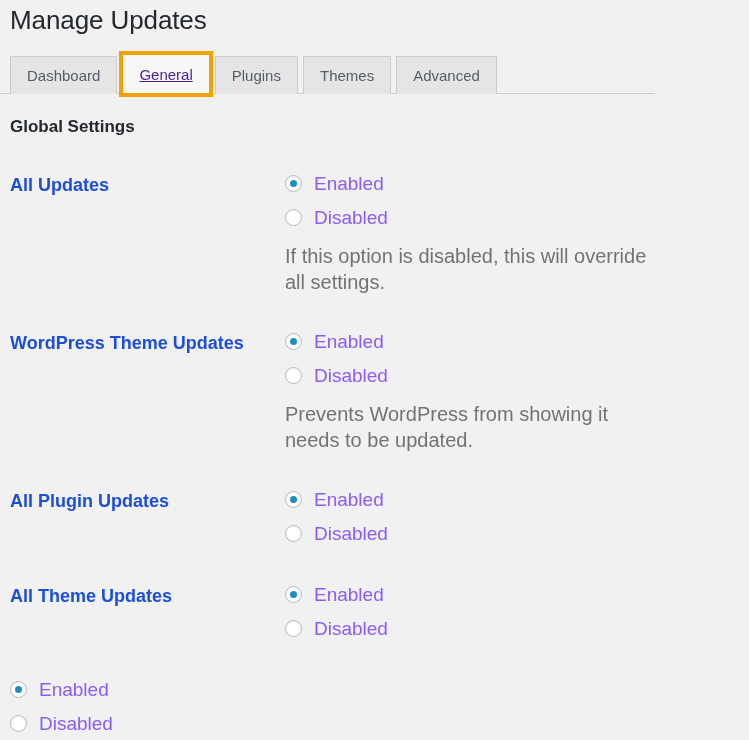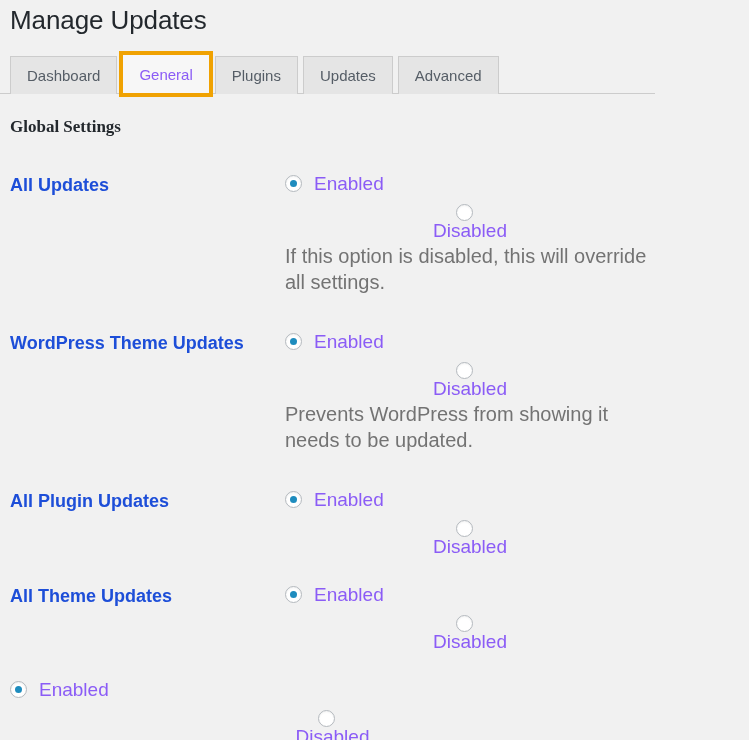--- a/index.html
+++ b/index.html
@@ -73,40 +73,40 @@
     color: #555d66;
     font-size: 15px;
     line-height: 1;
     white-space: nowrap;
     cursor: pointer;
     user-select: none;
     text-align: center;
   }
   .tab.is-active {
     background: #f7f7f7;
-    color: #8b5cf6;
+    color: #4c1d95;
     height: 40px;
     border-color: #ccc;
     z-index: 3;
+    text-decoration: underline;
   }
   .tab.is-focused {
     outline: 4px solid #f0a202;
     outline-offset: -1px;
     box-shadow: 0 0 0 0 transparent;
   }
 
   
   .section-heading {
     font-size: 17px;
     font-weight: bold;
     color: #23282d;
     margin: 0;
     padding: 23px 0 0 0;
     line-height: 1.2;
-    font-family: Liberation Serif, serif;
   }
 
   
   .settings {
     margin-top: 33px;
   }
   .setting-row {
     display: flex;
     align-items: flex-start;
     margin-bottom: 33px;
@@ -130,21 +130,21 @@
   }
 
   .radio-line {
     display: flex;
     align-items: center;
     height: 28px;
     margin-bottom: 6px;
     cursor: pointer;
     user-select: none;
   }
-  .radio-line:last-of-type { margin-bottom: 0; flex-direction: column; }
+  .radio-line:last-of-type { margin-bottom: 0; }
 
   .radio {
     width: 17px;
     height: 17px;
     border-radius: 50%;
     border: 1px solid #b4b9be;
     background: #fff;
     box-sizing: border-box;
     display: inline-flex;
     align-items: center;
@@ -186,21 +186,21 @@
         <div class="tab">
           <span>Dashboard</span>
         </div>
         <div class="tab is-active is-focused">
           <span>General</span>
         </div>
         <div class="tab">
           <span>Plugins</span>
         </div>
         <div class="tab">
-          <span>Updates</span>
+          <span>Themes</span>
         </div>
         <div class="tab">
           <span>Advanced</span>
         </div>
       </div>
     <div class="tab-bar-underline"></div>
   </div>
 
   <h2 class="section-heading">Global Settings</h2>
 

